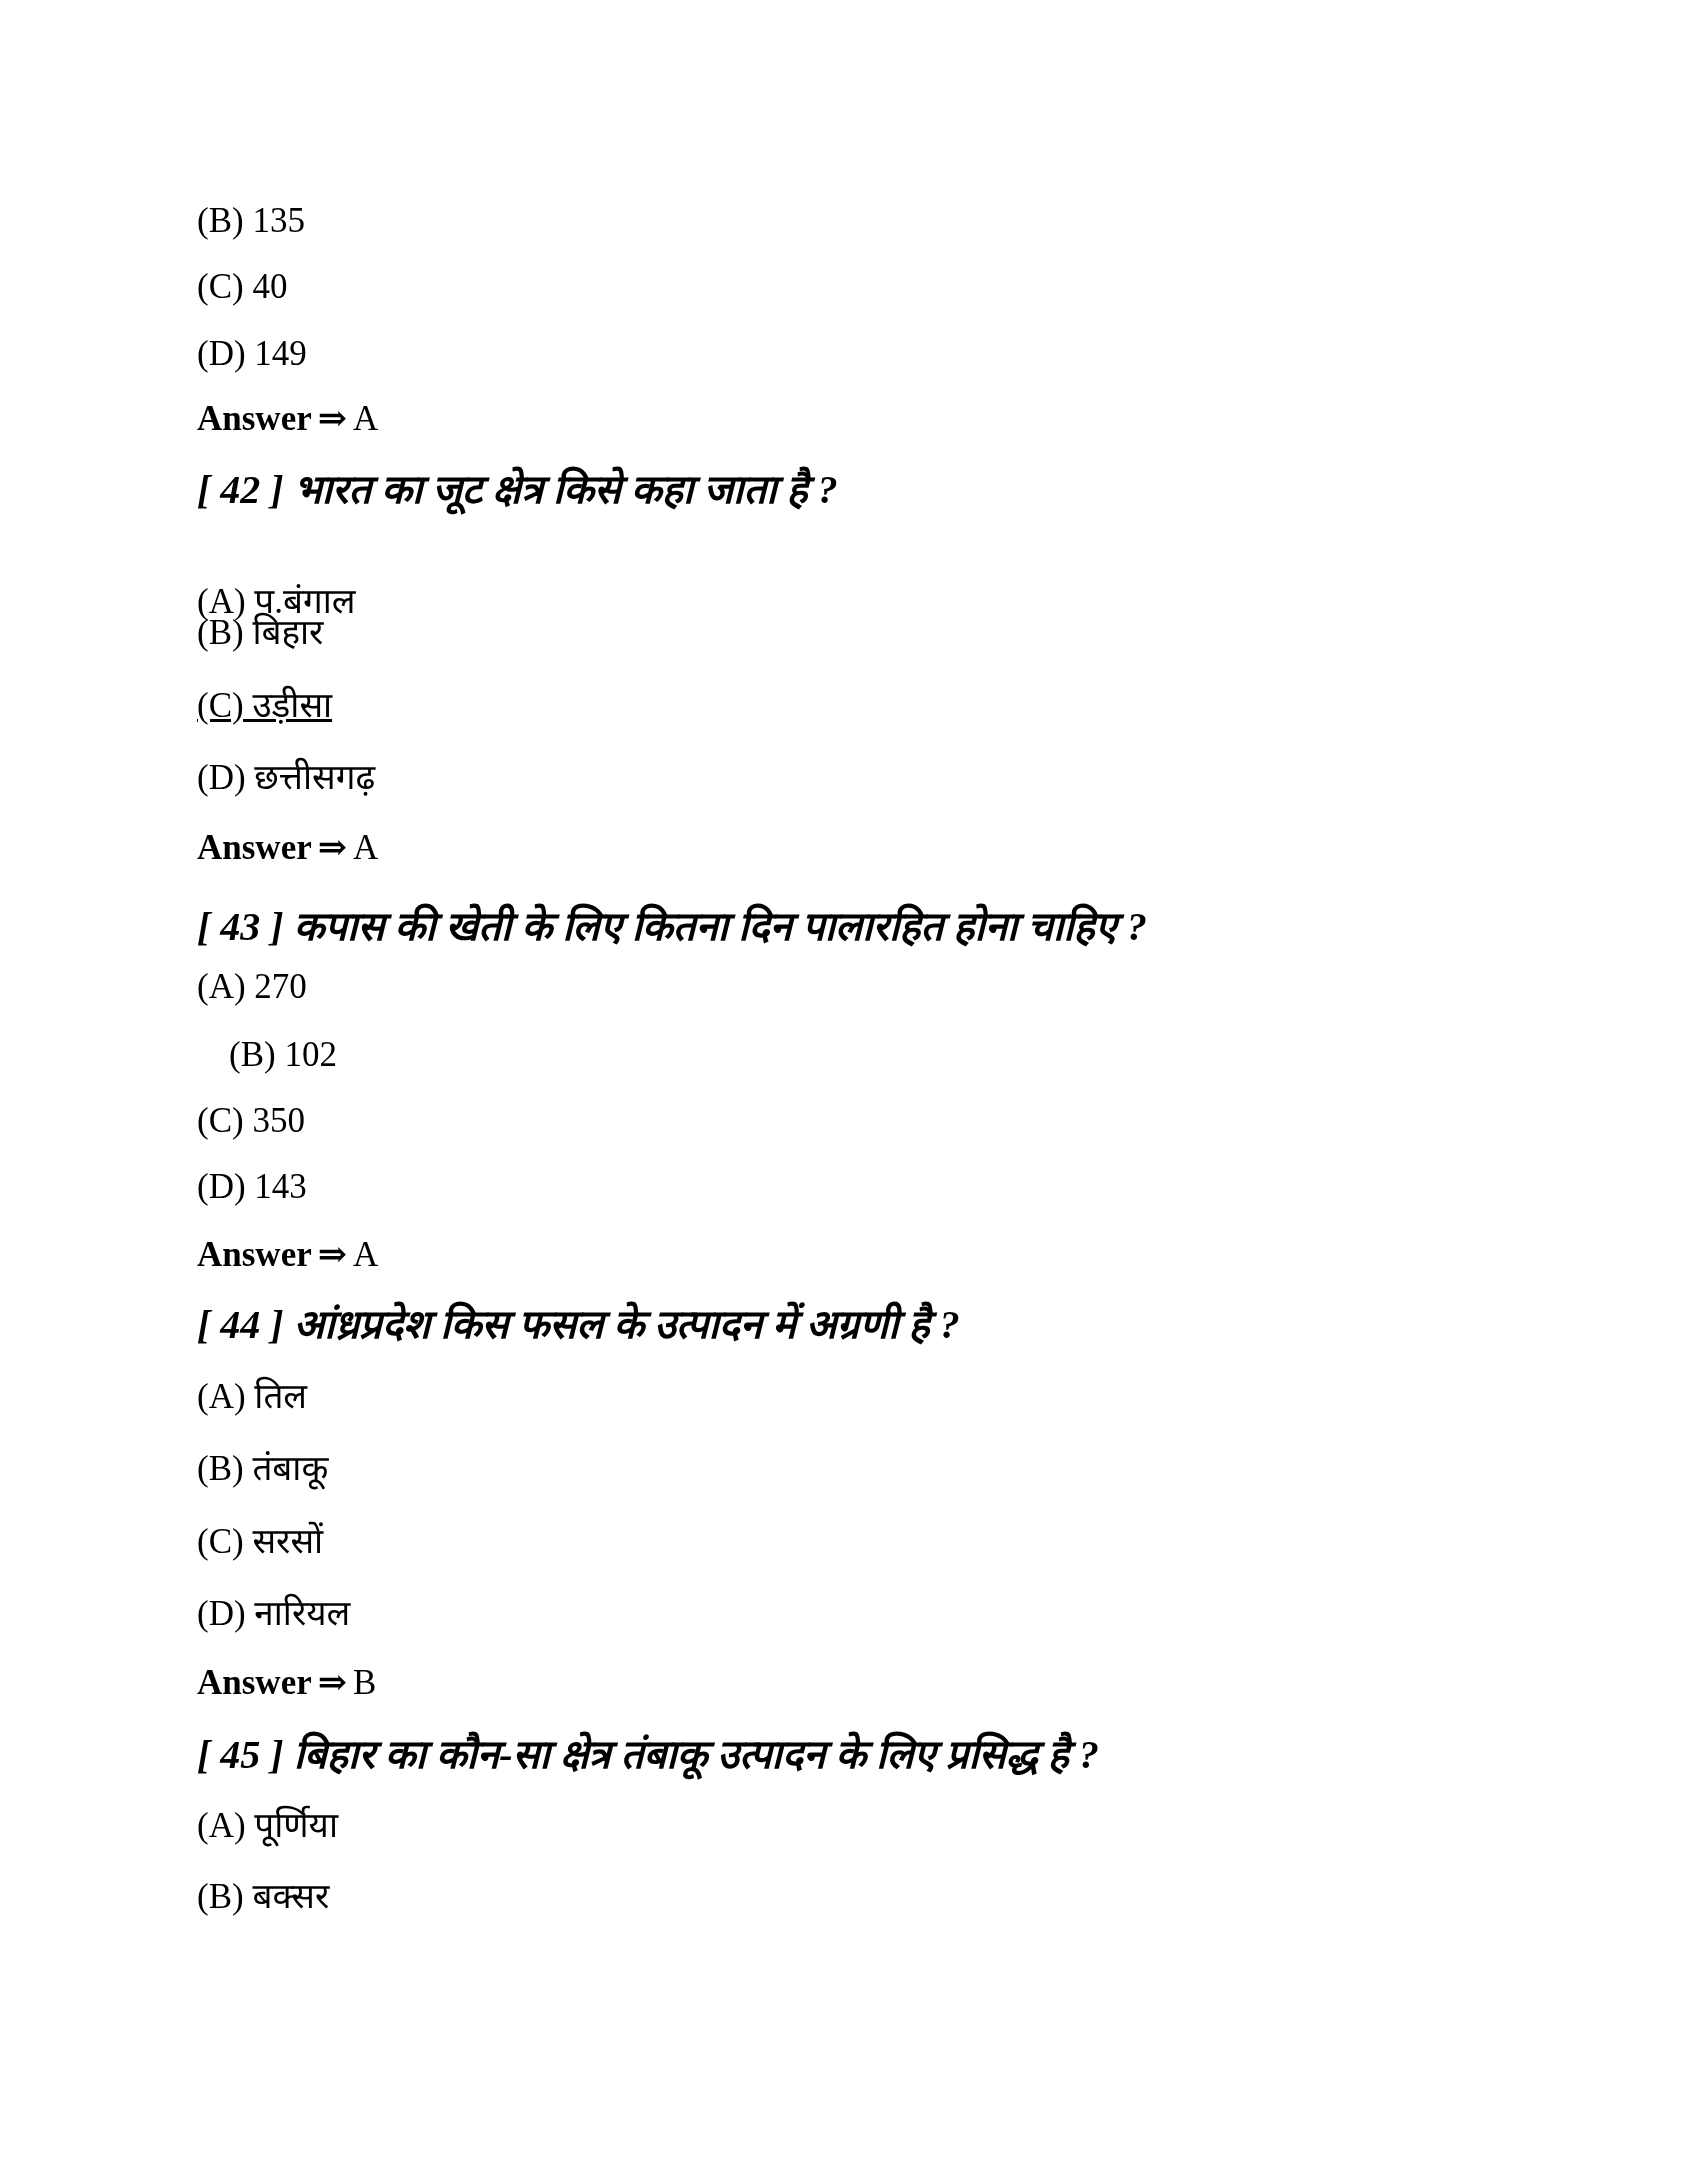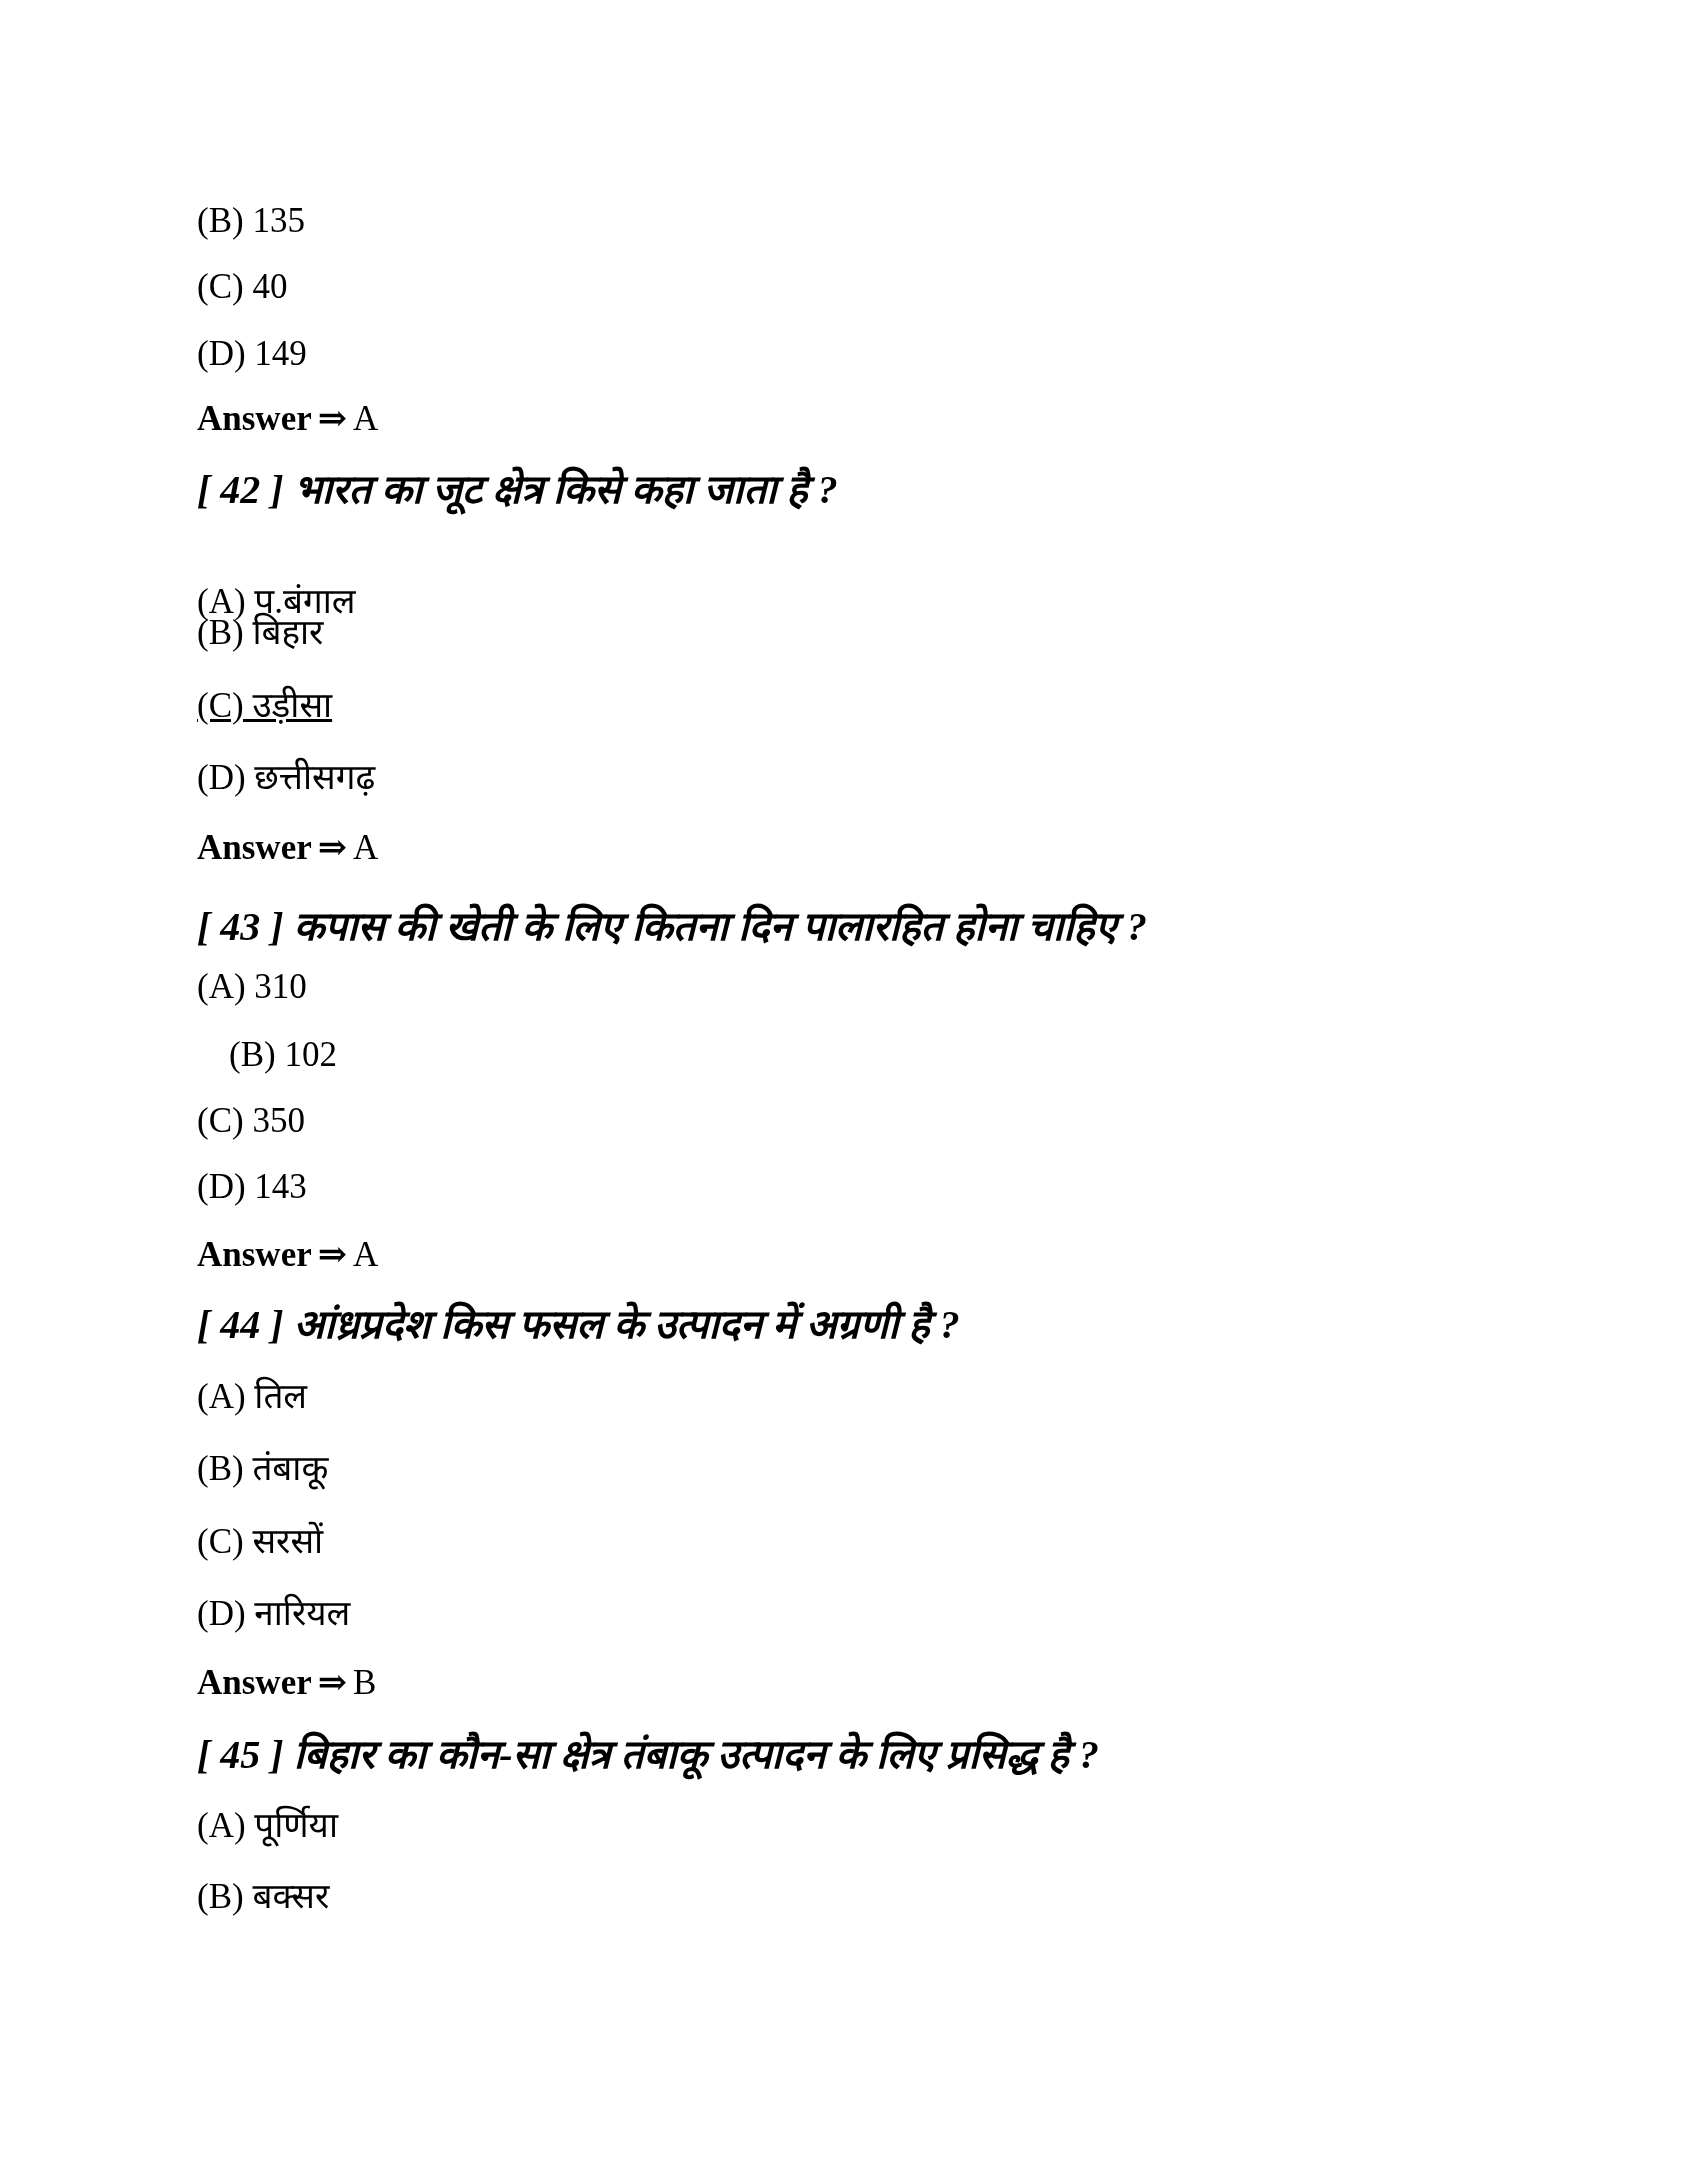--- a/index.html
+++ b/index.html
@@ -19,21 +19,21 @@
     <div class="line opt" style="top: 269px;">(C)  40</div>
     <div class="line opt" style="top: 336px;">(D) 149</div>
     <div class="line ans" style="top: 401px;"><b>Answer</b><b style="margin: 0px 6px;">⇒</b><span>A</span></div>
     <div class="line q" style="top: 470px;">[ 42 ] भारत का जूट क्षेत्र किसे कहा जाता है ?</div>
     <div class="line opt" style="top: 560px; margin-top: 24px;">(A) प.बंगाल</div>
     <div class="line opt" style="top: 615px;">(B) बिहार</div>
     <div class="line opt" style="top: 688px; text-decoration: underline;">(C) उड़ीसा</div>
     <div class="line opt" style="top: 760px;">(D) छत्तीसगढ़</div>
     <div class="line ans" style="top: 830px;"><b>Answer</b><b style="margin: 0px 6px;">⇒</b><span>A</span></div>
     <div class="line q" style="top: 899px; margin-top: 8px;">[ 43 ] कपास की खेती के लिए कितना दिन पालारहित होना चाहिए ?</div>
-    <div class="line opt" style="top: 969px;">(A) 310</div>
+    <div class="line opt" style="top: 969px;">(A) 270</div>
     <div class="line opt" style="top: 1037px; margin-left: 32px;">(B) 102</div>
     <div class="line opt" style="top: 1103px;">(C) 350</div>
     <div class="line opt" style="top: 1169px;">(D) 143</div>
     <div class="line ans" style="top: 1237px;"><b>Answer</b><b style="margin: 0px 6px;">⇒</b><span>A</span></div>
     <div class="line q" style="top: 1305px;">[ 44 ] आंध्रप्रदेश किस फसल के उत्पादन में अग्रणी है ?</div>
     <div class="line opt" style="top: 1379px;">(A) तिल</div>
     <div class="line opt" style="top: 1451px;">(B) तंबाकू</div>
     <div class="line opt" style="top: 1524px;">(C) सरसों</div>
     <div class="line opt" style="top: 1596px;">(D) नारियल</div>
     <div class="line ans" style="top: 1665px;"><b>Answer</b><b style="margin: 0px 6px;">⇒</b><span>B</span></div>

